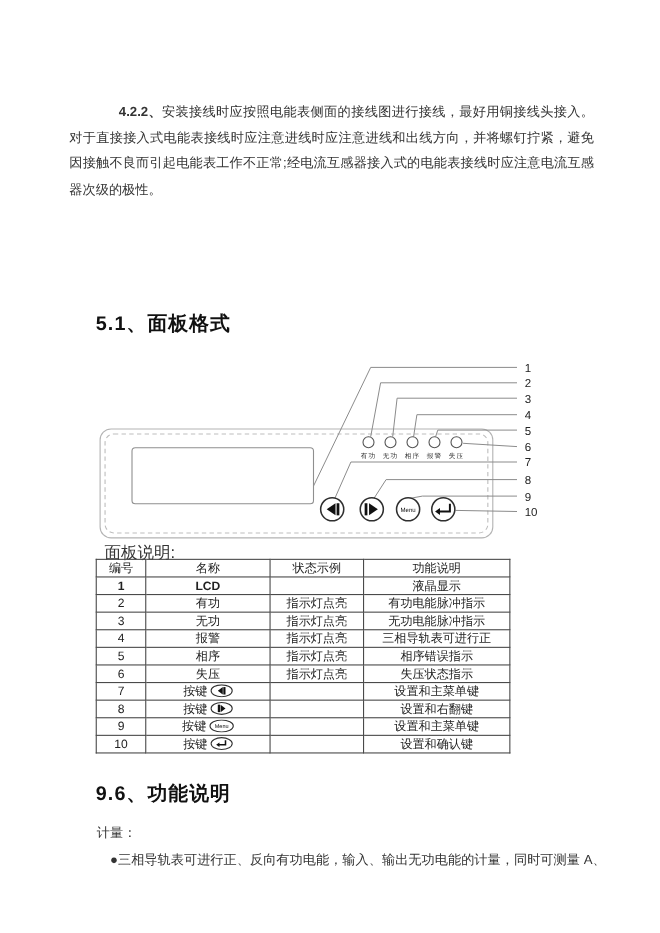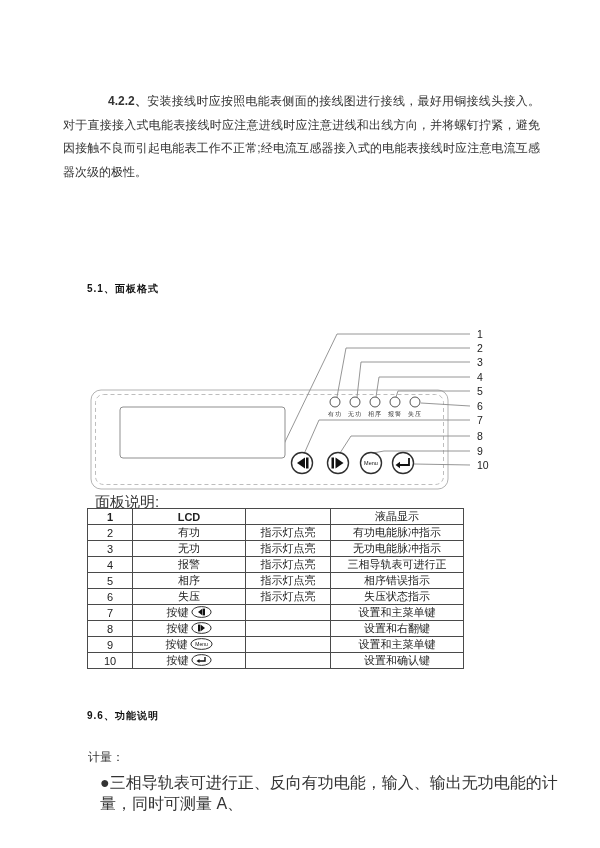--- a/index.html
+++ b/index.html
@@ -13,27 +13,27 @@
   .para {
     position:absolute; left:63px; top:74px; width:477px;
     font-size:12px; line-height:23.5px; text-align:justify;
     text-indent:45px; color:#333;
   }
   .para .pnum { font-weight:bold; }
   .h1 {
     position:absolute; left:88px; top:205px;
     font-size:26px; font-weight:bold; letter-spacing:2px; color:#111;
   }
-  .h2 { position:absolute; font-size:10px; font-weight:bold; color:#111; letter-spacing:1px; }
+  .h2 { position:absolute; font-size:18px; font-weight:bold; color:#111; letter-spacing:1px; }
   .h2-51 { left:87px; top:266px; }
   .h2-52 { left:87px; top:693px; }
   .overlay { position:absolute; left:0; top:0; }
   .panel-note { position:absolute; left:95px; top:477px; font-size:15px; color:#333; }
   .metering { position:absolute; left:88px; top:733px; font-size:12px; color:#333;text-align:center; }
-  .bullet { position:absolute; left:100px; top:757px; width:460px; font-size:16px; color:#333; }
+  .bullet { position:absolute; left:100px; top:757px; width:460px; font-size:12px; color:#333; }
   .watermark {
     position:absolute; left:18px; top:806px;
     font-size:25px; letter-spacing:5px; color:#4d4d4d; opacity:.9;
   }
   table.panel {
     position:absolute; left:87px; top:492px;
     border-collapse:collapse; table-layout:fixed; width:376px;
     font-size:11px; color:#222;
   }
   table.panel td, table.panel th {
@@ -133,20 +133,26 @@
   <div class="panel-note">面板说明:</div>
 
   <table class="panel">
     <colgroup>
         <col style="width:45px">
         <col style="width:113px">
         <col style="width:85px">
         <col style="width:133px">
       </colgroup>
     <tbody>
+        <tr>
+      <th>编号</th>
+      <th>名称</th>
+      <th>状态示例</th>
+      <th>功能说明</th>
+    </tr>
     <tr>
       <td class="b">1</td>
       <td class="b">LCD</td>
       <td></td>
       <td>液晶显示</td>
     </tr>
     <tr>
       <td>2</td>
       <td>有功</td>
       <td>指示灯点亮</td>

